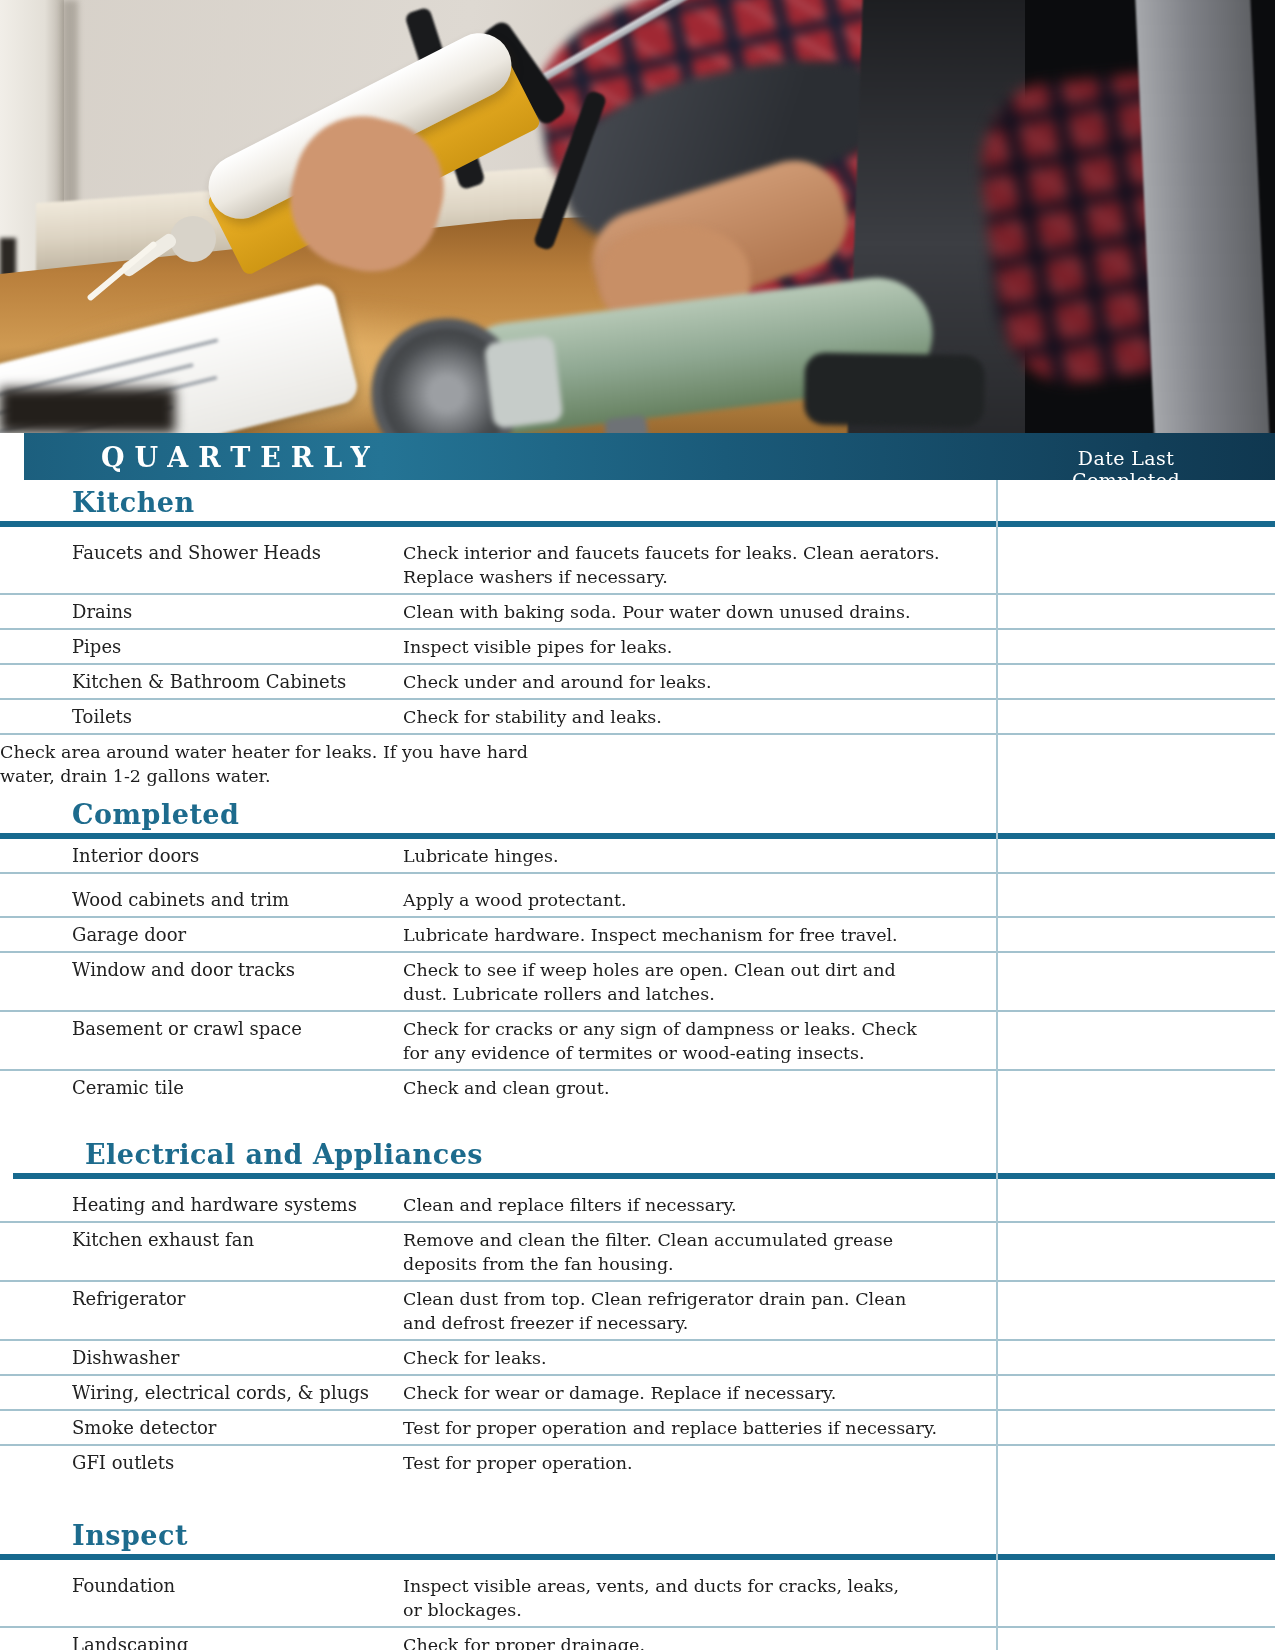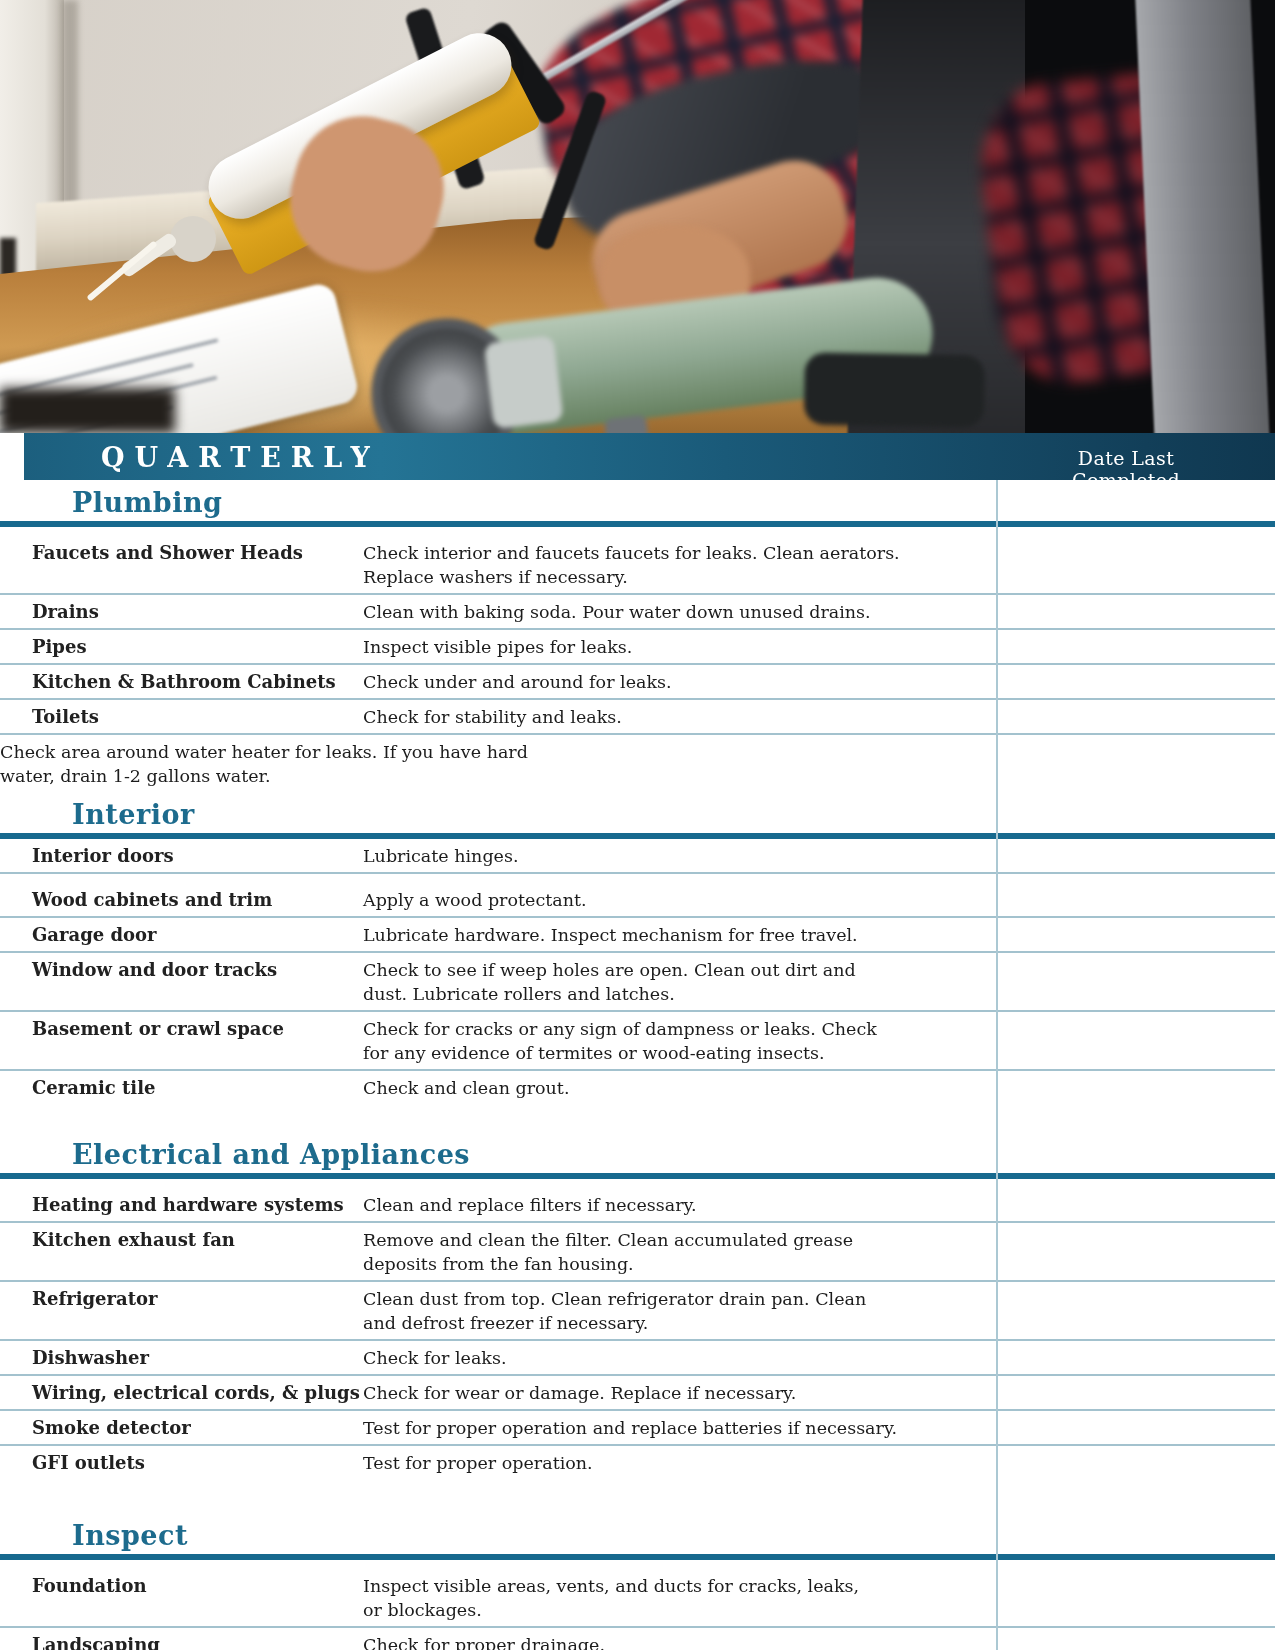--- a/index.html
+++ b/index.html
@@ -82,27 +82,27 @@
     font-size:19px;font-weight:normal;letter-spacing:.4px;}
 
   
   #content{position:absolute;top:480px;left:0;width:1275px;}
   .sec-head h2{margin:0;padding-left:72px;font-size:27px;line-height:30px;font-weight:bold;
     color:#1d6b8d;letter-spacing:.5px;}
   .rule{height:6px;background:#17698e;margin-top:3px;}
   .row{position:relative;display:flex;padding:5px 0 4px 0;border-bottom:2px solid #a3c2ce;}
   .row.first{padding-top:14px;}
   .row.last{border-bottom:none;}
-  .lbl{width:331px;margin-left:32px;flex:none;font-weight:bold;font-size:18px;line-height:24px;color:#212121;}
+  .lbl{width:331px;margin-left:72px;flex:none;font-weight:normal;font-size:18px;line-height:24px;color:#212121;}
   .dsc{width:575px;flex:none;font-size:17.5px;line-height:24px;color:#1c1c1c;}
   .datecell{position:absolute;left:998px;top:0;right:0;bottom:0;}
   #vdivider{position:absolute;left:996px;top:480px;width:2px;height:1170px;background:#abc8d3;z-index:5;}
   .mt-s1{margin-top:8px;}
   .mt-s2{margin-top:8px;}
-  .mt-s3{margin-top:36px;}
+  .mt-s3{margin-top:36px;padding-left:13px;}
   .mt-s4{margin-top:42px;}
 </style>
 </head>
 <body>
 
 <div id="page">
 
   <div id="photo">
     <div class="wall"></div>
     <div class="doorframe"></div>
@@ -147,21 +147,21 @@
   </div>
 
   <div id="bar">
     <div class="qtitle">QUARTERLY</div>
     <div class="dlabel">Date Last Completed</div>
   </div>
 
   <div id="content">
 
     <div class="sec-head mt-s1">
-      <h2>Plumbing</h2>
+      <h2>Kitchen</h2>
       <div class="rule"></div>
     </div>
     <div class="row first">
       <div class="lbl">Faucets and Shower Heads</div>
       <div class="dsc">
         <div>Check interior and faucets faucets for leaks. Clean aerators.</div>
         <div>Replace washers if necessary.</div>
       </div>
       <div class="datecell"></div>
     </div>
@@ -195,21 +195,21 @@
     </div>
     <div class="row last">
       <div class="dsc">
         <div>Check area around water heater for leaks. If you have hard</div>
         <div>water, drain 1-2 gallons water.</div>
       </div>
       <div class="datecell"></div>
     </div>
 
     <div class="sec-head mt-s2">
-      <h2>Interior</h2>
+      <h2>Completed</h2>
       <div class="rule"></div>
     </div>
     <div class="row">
       <div class="lbl">Interior doors</div>
       <div class="dsc">
         <div>Lubricate hinges.</div>
       </div>
       <div class="datecell"></div>
     </div>
     <div class="row first">

